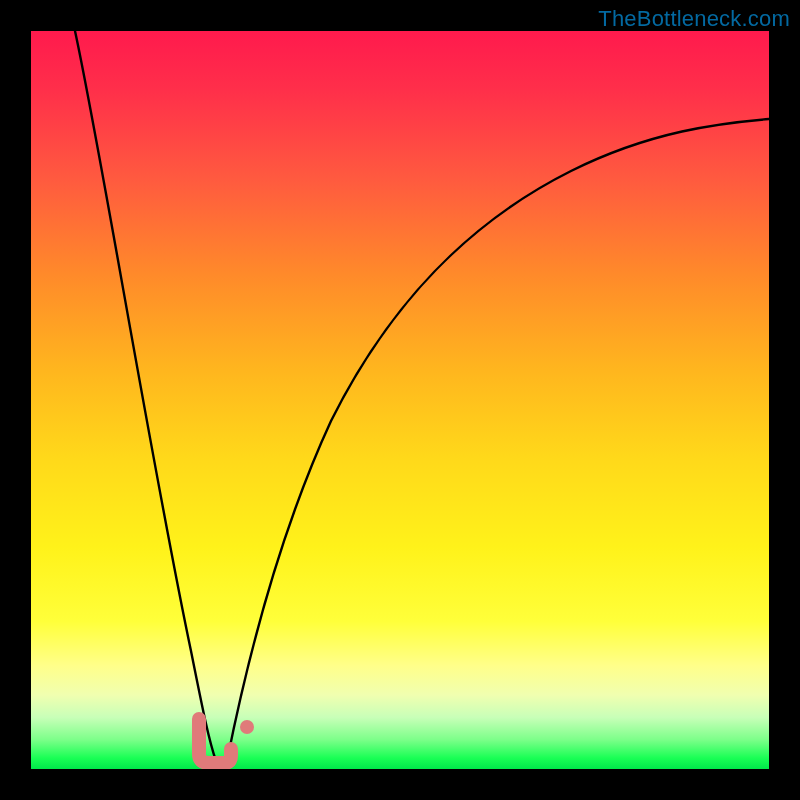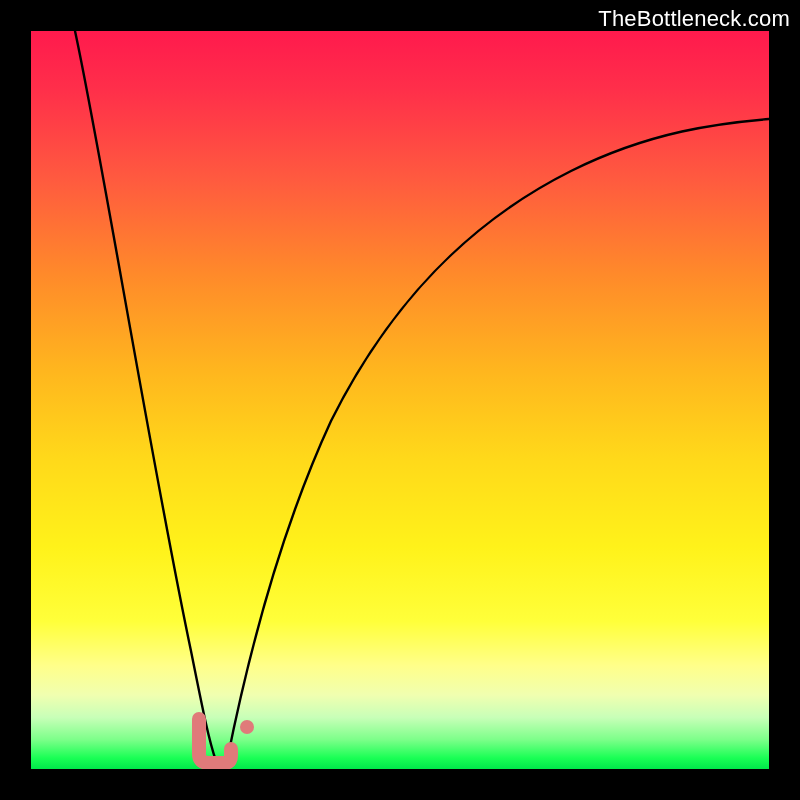--- a/index.html
+++ b/index.html
@@ -56,21 +56,21 @@
     top: 0;
     width: 738px;
     height: 738px;
   }
   .watermark {
     position: absolute;
     top: 6px;
     right: 10px;
     font-family: Arial, Helvetica, sans-serif;
     font-size: 22px;
-    color: #ffffff;
+    color: #0369a1;
     letter-spacing: 0.2px;
     user-select: none;
   }
 </style>
 </head>
 <body>
 
 <div class="frame">
 
   <div class="plot">

